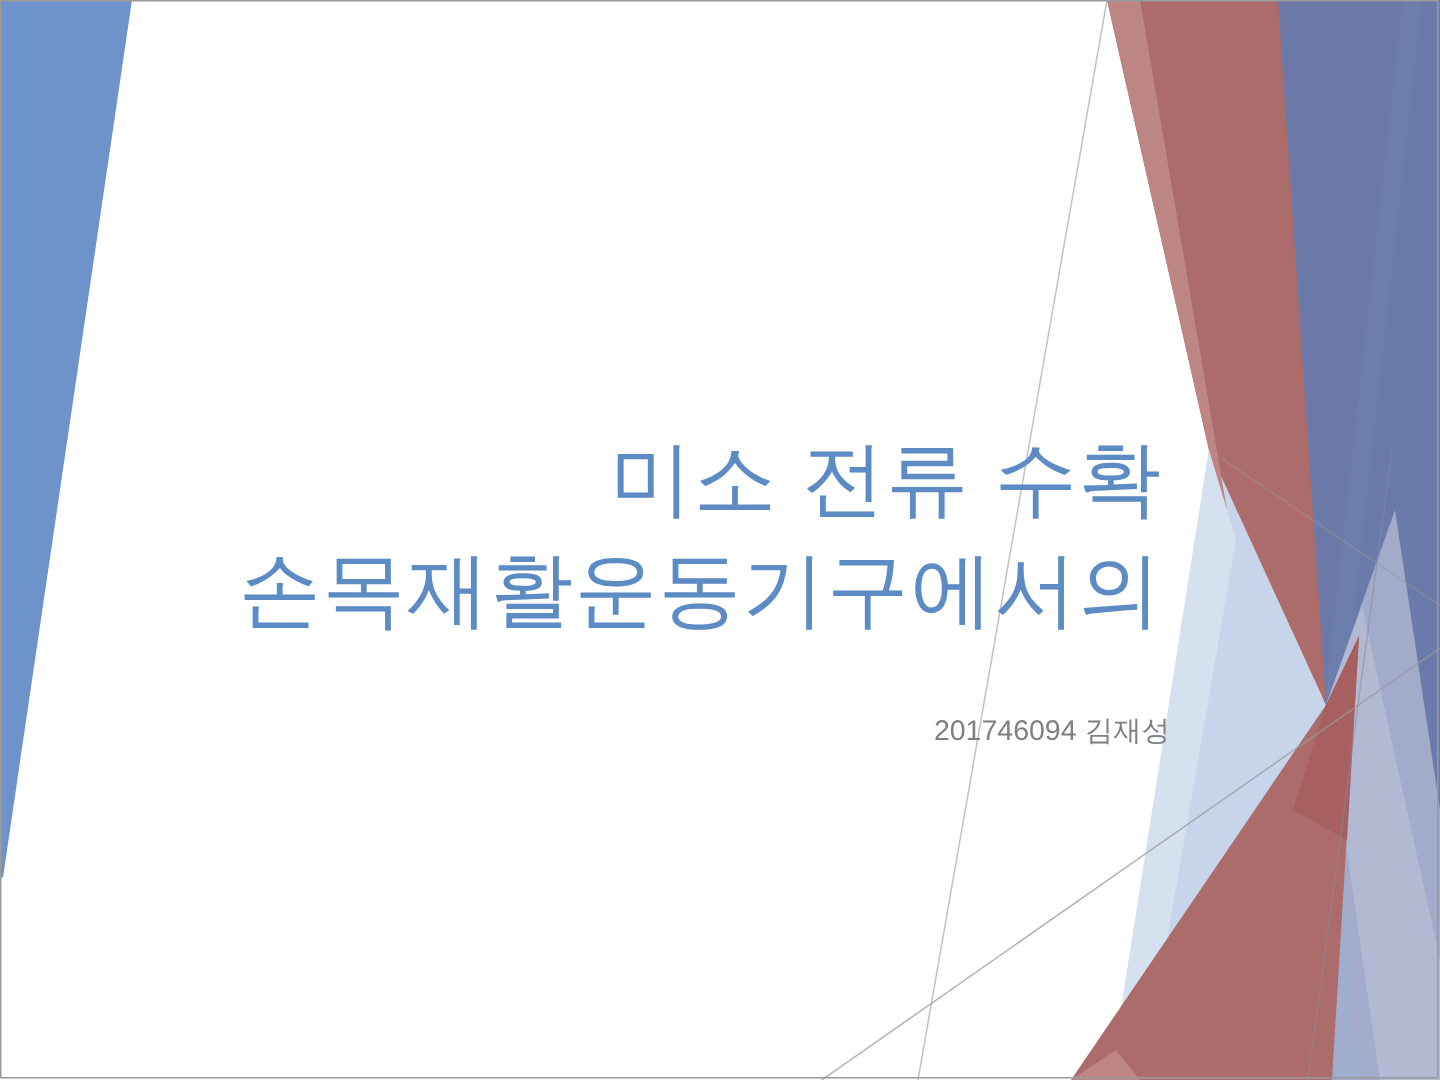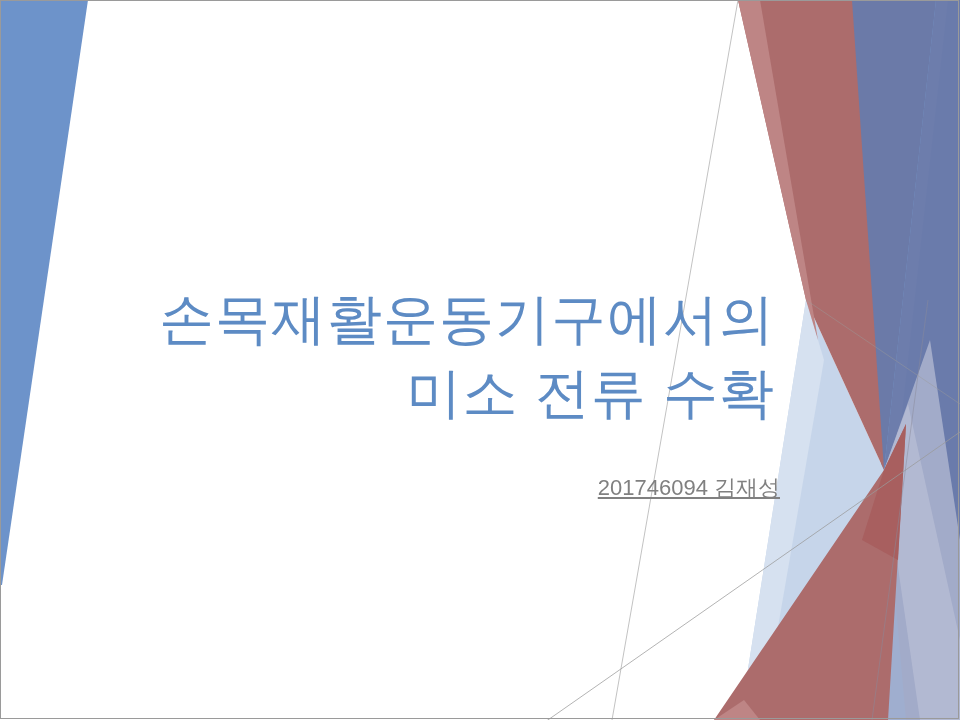--- a/index.html
+++ b/index.html
@@ -40,25 +40,24 @@
   }
   #subtitle-block {
     position: absolute;
     left: 300px;
     top: 470px;
     width: 480px;
     text-align: right;
   }
   .subtitle-line {
     color: #808080;
-    font-size: 22px;
+    font-size: 19px;
     line-height: 36px;
     font-weight: 400;
     white-space: nowrap;
-    text-decoration: underline;
   }
   .frame-border {
     position: absolute;
     left: 0; top: 0;
     width: 959px;
     height: 719px;
     border: 1px solid #9a9a9a;
     box-sizing: border-box;
     pointer-events: none;
   }
@@ -101,22 +100,22 @@
     <line x1="545" y1="722" x2="960" y2="432" stroke="#9A9A9A" stroke-width="1" opacity="0.75"></line>
 
     <line x1="738" y1="0" x2="612" y2="720" stroke="#9A9A9A" stroke-width="1" opacity="0.6"></line>
 
     <line x1="928" y1="300" x2="872" y2="720" stroke="#8A8A9A" stroke-width="1" opacity="0.5"></line>
 
     <line x1="806" y1="300" x2="960" y2="404" stroke="#9A9A9A" stroke-width="1" opacity="0.45"></line>
   </svg>
 
   <div id="text-block">
+    <div class="title-line">미소 전류 수확</div>
     <div class="title-line">손목재활운동기구에서의</div>
-    <div class="title-line">미소 전류 수확</div>
   </div>
 
   <div id="subtitle-block">
     <div class="subtitle-line">201746094 김재성</div>
   </div>
 
   <div class="frame-border"></div>
 </div>
 
 </body></html>

